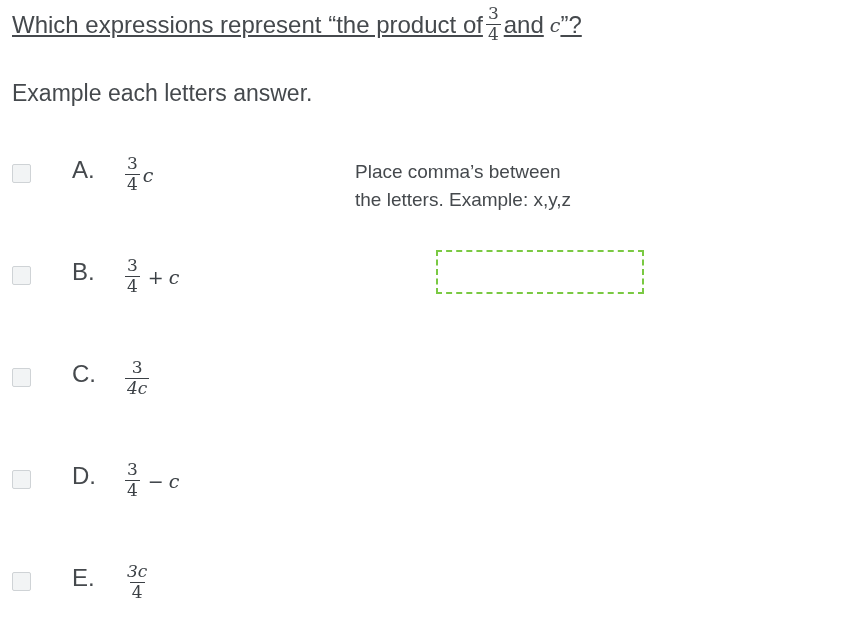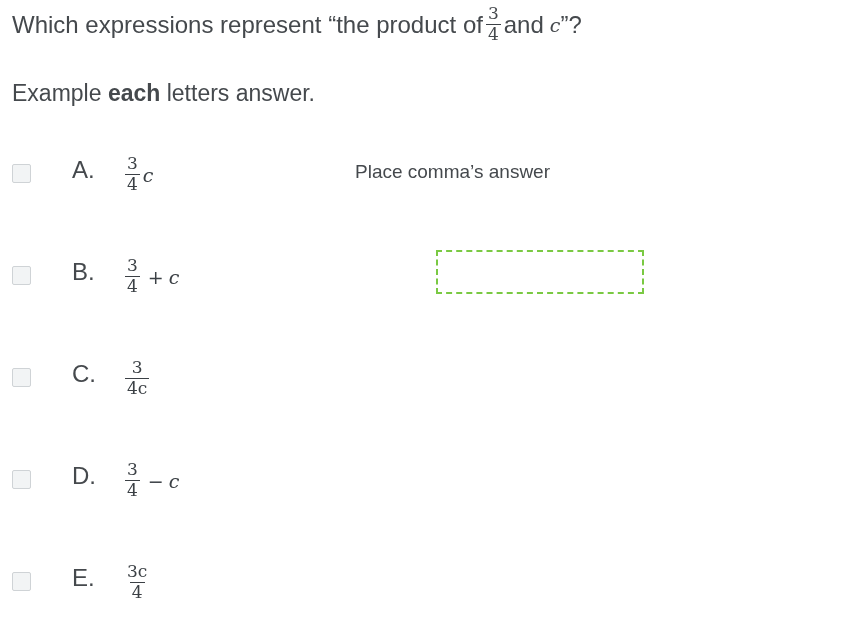--- a/index.html
+++ b/index.html
@@ -23,29 +23,29 @@
   .question-line {
     position: absolute;
     left: 12px;
     top: 6px;
     font-size: 24px;
     color: #45494d;
     white-space: nowrap;
     display: flex;
     align-items: center;
   }
-  .question-line .txt { display: inline-block; }
+  .question-line .txt { display: inline-block; text-decoration: underline; }
   .instruction {
     position: absolute;
     left: 12px;
     top: 80px;
     font-size: 23px;
     color: #45494d;
   }
-  .instruction b { font-weight: bold; }
+  .instruction b { font-weight: normal; }
 
   
   .frac {
     display: inline-flex;
     flex-direction: column;
     align-items: center;
     vertical-align: middle;
     font-family: "DejaVu Serif", serif;
     font-size: 17px;
     line-height: 1.05;
@@ -177,21 +177,21 @@
         <span class="mvar">c</span>
       </div>
     </div>
 
     <div class="option-row">
       <div class="checkbox"></div>
       <div class="opt-letter">C.</div>
       <div class="opt-expr">
         <span class="frac">
           <span class="num">3</span>
-          <span class="den" style="">4c</span>
+          <span class="den" style="font-style:italic">4c</span>
         </span>
       </div>
     </div>
 
     <div class="option-row">
       <div class="checkbox"></div>
       <div class="opt-letter">D.</div>
       <div class="opt-expr">
         <span class="frac">
           <span class="num">3</span>
@@ -200,27 +200,28 @@
         <span class="mop">−</span>
         <span class="mvar">c</span>
       </div>
     </div>
 
     <div class="option-row">
       <div class="checkbox"></div>
       <div class="opt-letter">E.</div>
       <div class="opt-expr">
         <span class="frac">
-          <span class="num" style="">3c</span>
+          <span class="num" style="font-style:italic">3c</span>
           <span class="den">4</span>
         </span>
       </div>
     </div>
 
   </div>
 
   <div class="hint">
-    <div>Place comma’s answer</div>
+    <div>Place comma’s between</div>
+    <div>the letters. Example: x,y,z</div>
   </div>
 
   <div class="answer-box"></div>
 
 </div>
 
 </body></html>

